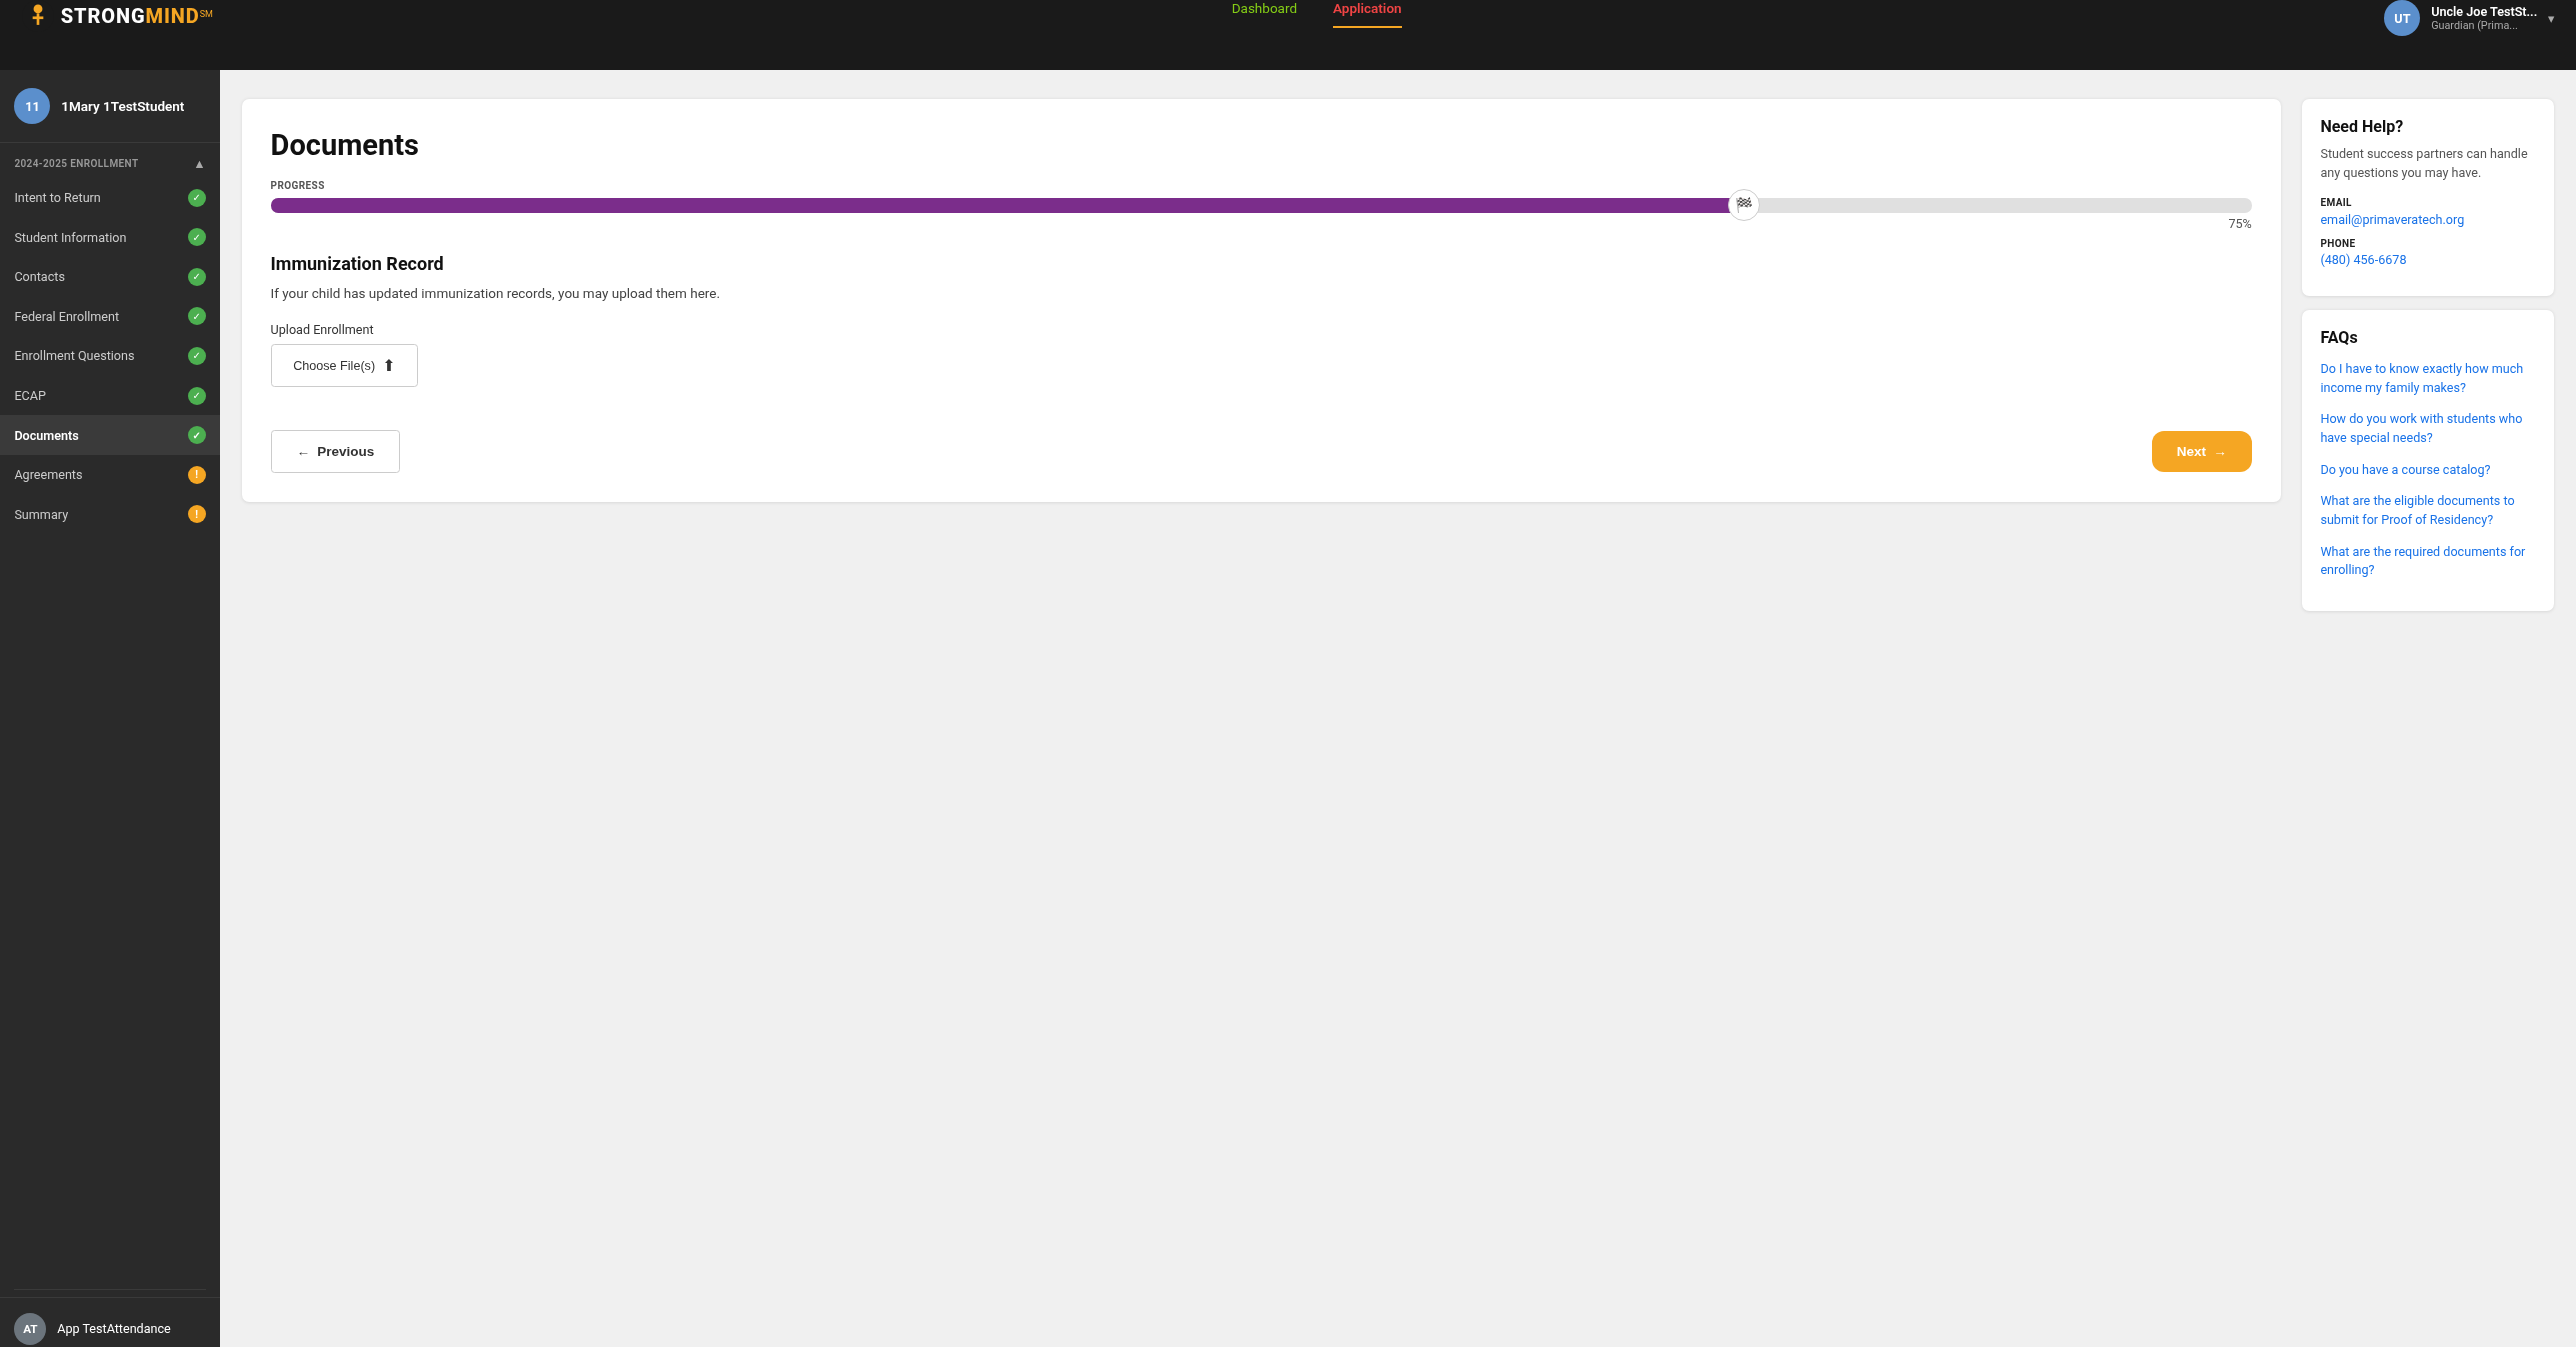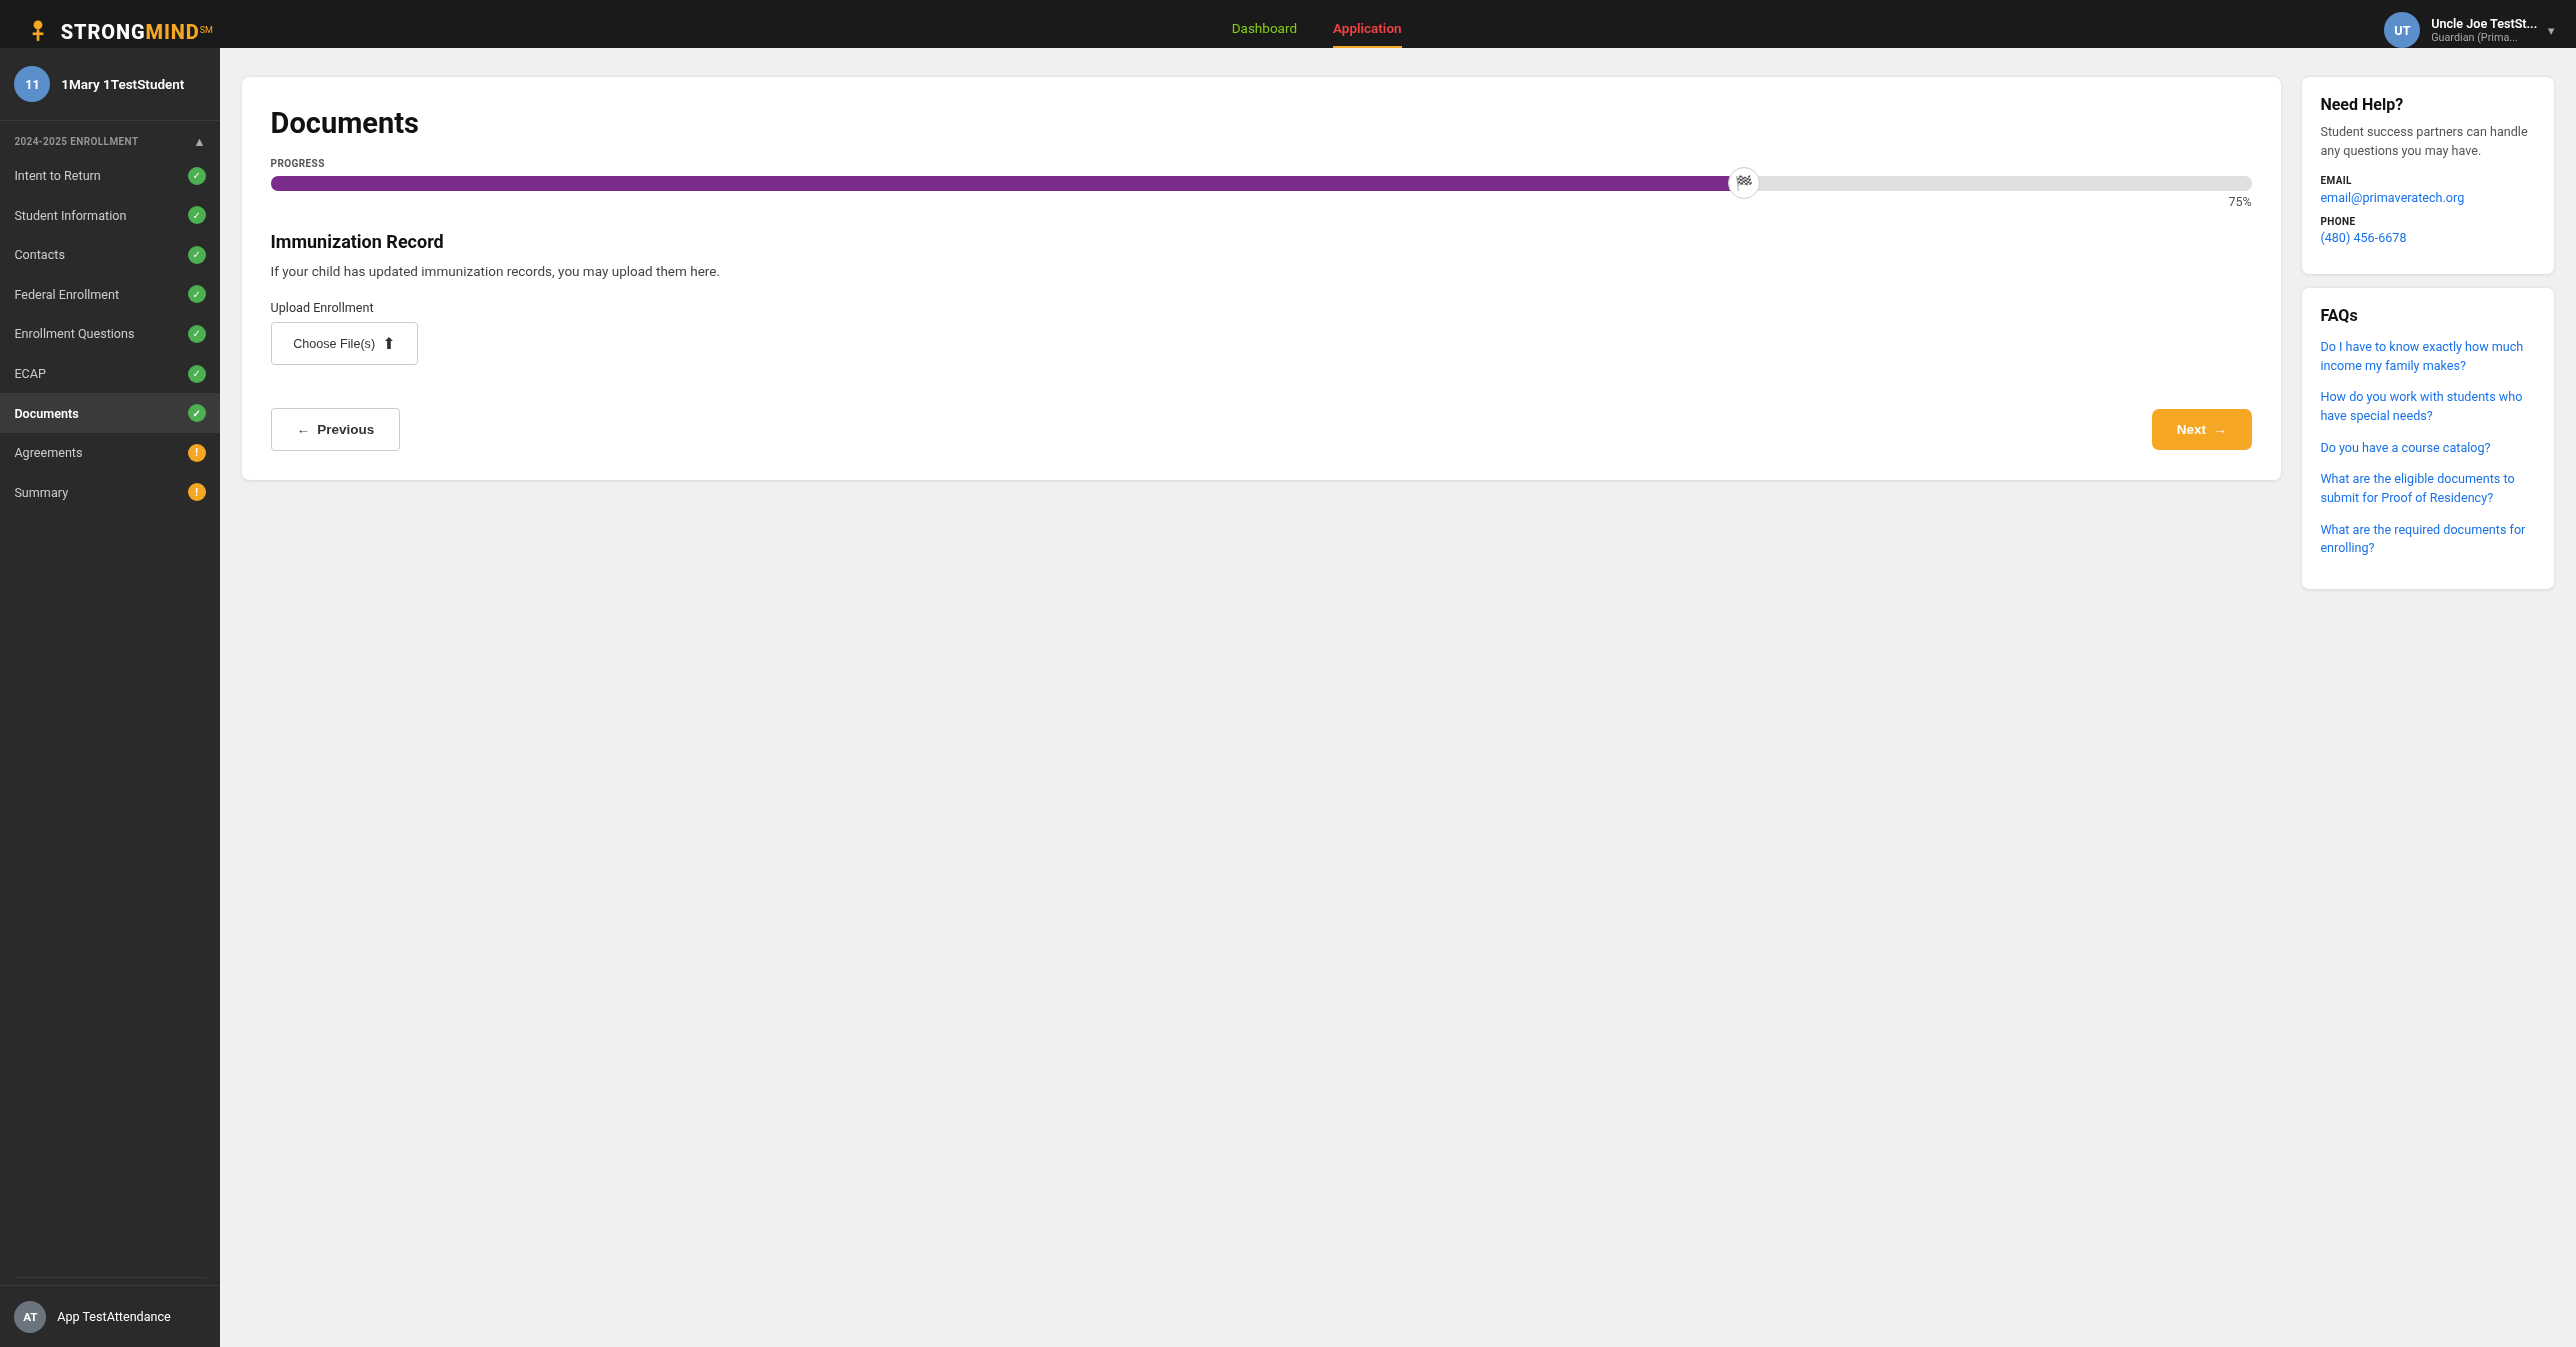--- a/index.html
+++ b/index.html
@@ -2,23 +2,23 @@
 <html style="font-size:14.4px"><head>
   <meta charset="utf-8">
   <style>
     * { box-sizing: border-box; margin: 0; padding: 0; }
     body { font-family: -apple-system, BlinkMacSystemFont, 'Segoe UI', Roboto, sans-serif; background: #f0f0f0; min-height: 100vh; display: flex; flex-direction: column; }
 
     
     .topnav {
       background: #1a1a1a;
       display: flex;
-      align-items: flex-end;
+      align-items: flex-start;
       padding: 0 21.6px;
-      height: 48px;
+      height: 70px;
       position: relative;
       z-index: 10;
     }
     .topnav-logo {
       display: flex;
       align-items: center;
       gap: 7.2px;
       margin-right: 36px;
     }
     .logo-icon {
@@ -323,21 +323,21 @@
       font-size: 13.5px;
       font-weight: 600;
       color: #333;
     }
     .btn-next {
       display: inline-flex;
       align-items: center;
       gap: 7.2px;
       padding: 12.6px 25px;
       border: none;
-      border-radius: 7px;
+      border-radius: 12px;
       background: #f5a623;
       cursor: pointer;
       font-size: 13.5px;
       font-weight: 600;
       color: #fff;
     }
 
     
     .right-sidebar {
       width: 252px;

